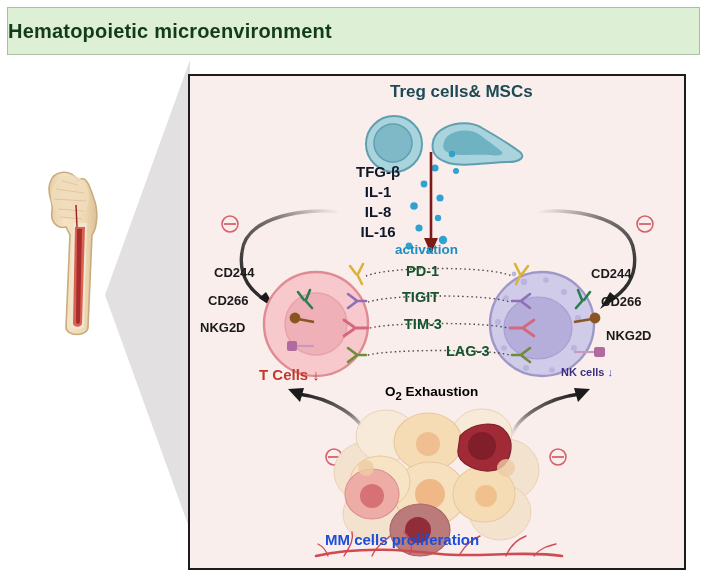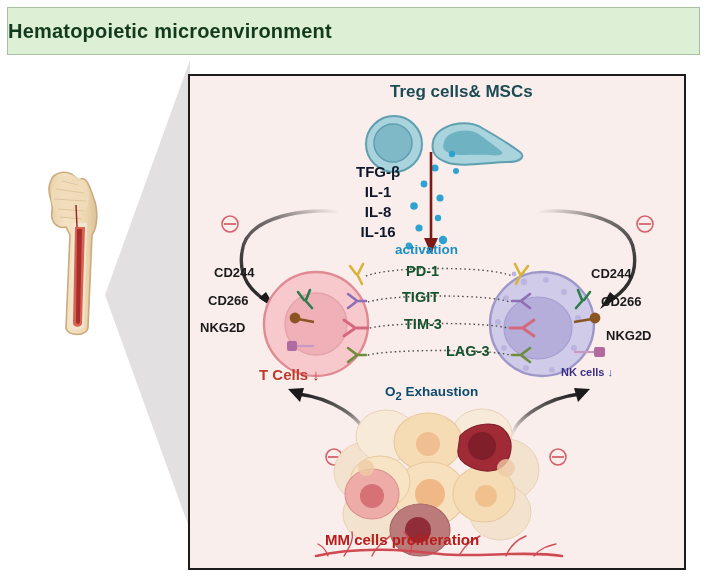--- a/index.html
+++ b/index.html
@@ -62,22 +62,22 @@
   .rc{font-size:13px;color:#1a1a1a;text-align:right;}
   .rc.l-cd244{left:24px;top:189px;}
   .rc.l-cd266{left:18px;top:217px;}
   .rc.l-nkg2d{left:10px;top:244px;}
   .rc.r-cd244{left:401px;top:190px;}
   .rc.r-cd266{left:411px;top:218px;}
   .rc.r-nkg2d{left:416px;top:252px;}
 
   .tcells{left:69px;top:290px;font-size:15px;color:#c0392b;}
   .nkcells{left:371px;top:290px;font-size:11px;color:#3b2e87;}
-  .o2{left:195px;top:308px;font-size:13.5px;color:#0c4a6e;}
-  .mmlabel{left:135px;top:455px;font-size:15px;color:#b91c1c;}
+  .o2{left:195px;top:308px;font-size:13.5px;color:#000000;}
+  .mmlabel{left:135px;top:455px;font-size:15px;color:#1d4ed8;}
 
   .arrow-dn{display:inline-block;font-weight:bold;}
   .arrow-dn.red{color:#c0392b;}
   .arrow-dn.blue{color:#3b4fc4;}
 
   svg{position:absolute;left:0;top:0;overflow:visible;}
 </style>
 </head>
 <body>
 

